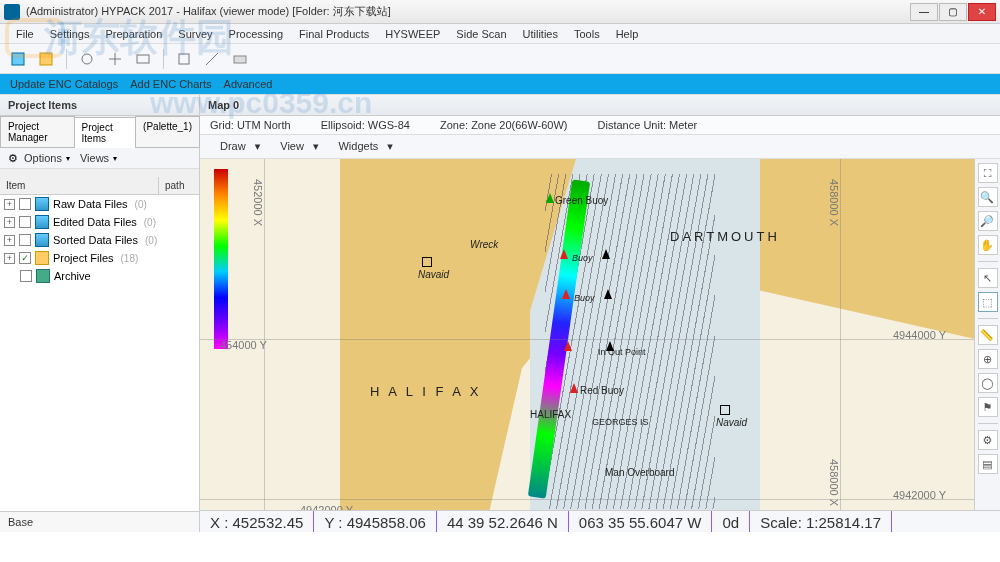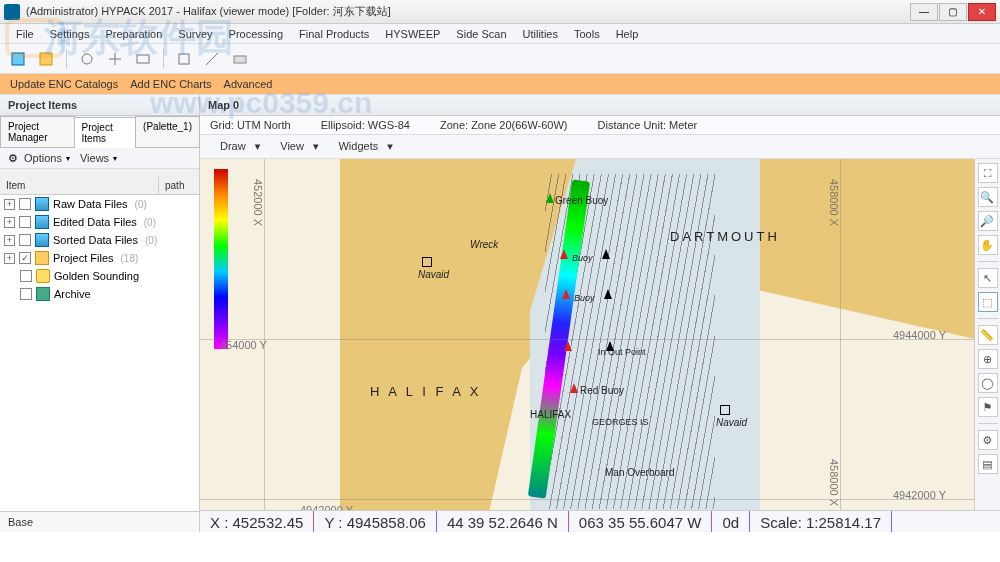--- a/index.html
+++ b/index.html
@@ -12,21 +12,21 @@
 .winbtn { width: 28px; height: 18px; background: #eee; border: 1px solid #bbb; display: flex; align-items: center; justify-content: center; font-size: 10px; }
 .winbtn.cls { background: #e04343; color: #fff; border-color: #c02020; }
 
 .menubar { height: 20px; display: flex; align-items: center; padding-left: 8px; border-bottom: 1px solid #ddd; background: #f3f5f8; }
 .menubar .m { padding: 3px 8px; color: #333; cursor: default; }
 
 .toolbar { height: 30px; display: flex; align-items: center; padding: 0 6px; gap: 4px; border-bottom: 1px solid #ddd; background: #f6f7fa; }
 .tbtn { width: 24px; height: 22px; border: 1px solid transparent; display: flex; align-items: center; justify-content: center; }
 .tbtn svg { width: 16px; height: 16px; }
 .tsep { width: 1px; height: 20px; background: #ccc; margin: 0 4px; }
-.txt-btns { display: flex; gap: 12px; font-size: 11px; color: #333; padding: 4px 10px; border-bottom: 1px solid #ddd; background: #fdba74; text-align: center; }
+.txt-btns { display: flex; gap: 12px; font-size: 11px; color: #333; padding: 4px 10px; border-bottom: 1px solid #ddd; background: #0ea5e9; text-align: center; }
 .txt-btns span { cursor: default; }
 
 .work { display: flex; height: 437px; }
 
 .sidebar { width: 200px; border-right: 1px solid #ccc; display: flex; flex-direction: column; background: #f7f7f7; }
 .panel-title { background: linear-gradient(#f2f4f7,#e6eaef); padding: 4px 8px; font-weight: bold; color: #3a3a3a; border-bottom: 1px solid #ccc; font-size: 11px; }
 .tabs { display: flex; border-bottom: 1px solid #bbb; background: #f0f2f5; }
 .tab { padding: 4px 7px; border: 1px solid #bbb; border-bottom: none; background: #f6f6f6; margin-right: -1px; font-size: 10px; cursor: default; }
 .tab.active { background: #fff; position: relative; top: 1px; }
 
@@ -219,25 +219,20 @@
         <span class="tree-icon ti-grid"></span>
         <span>Sorted Data Files</span>
         <span class="dim">(0)</span>
       </div>
       <div class="tree-item">
         <span class="exp">+</span>
         <span class="chk on"></span>
         <span class="tree-icon ti-folder"></span>
         <span>Project Files</span>
         <span class="dim">(18)</span>
-      </div>
-      <div class="tree-item" style="padding-left:20px">
-        <span class="chk"></span>
-        <span class="tree-icon ti-db"></span>
-        <span>Golden Sounding</span>
       </div>
       <div class="tree-item" style="padding-left:20px">
         <span class="chk"></span>
         <span class="tree-icon ti-arch"></span>
         <span>Archive</span>
       </div>
     </div>
     <div class="base">Base</div>
   </div>
 

